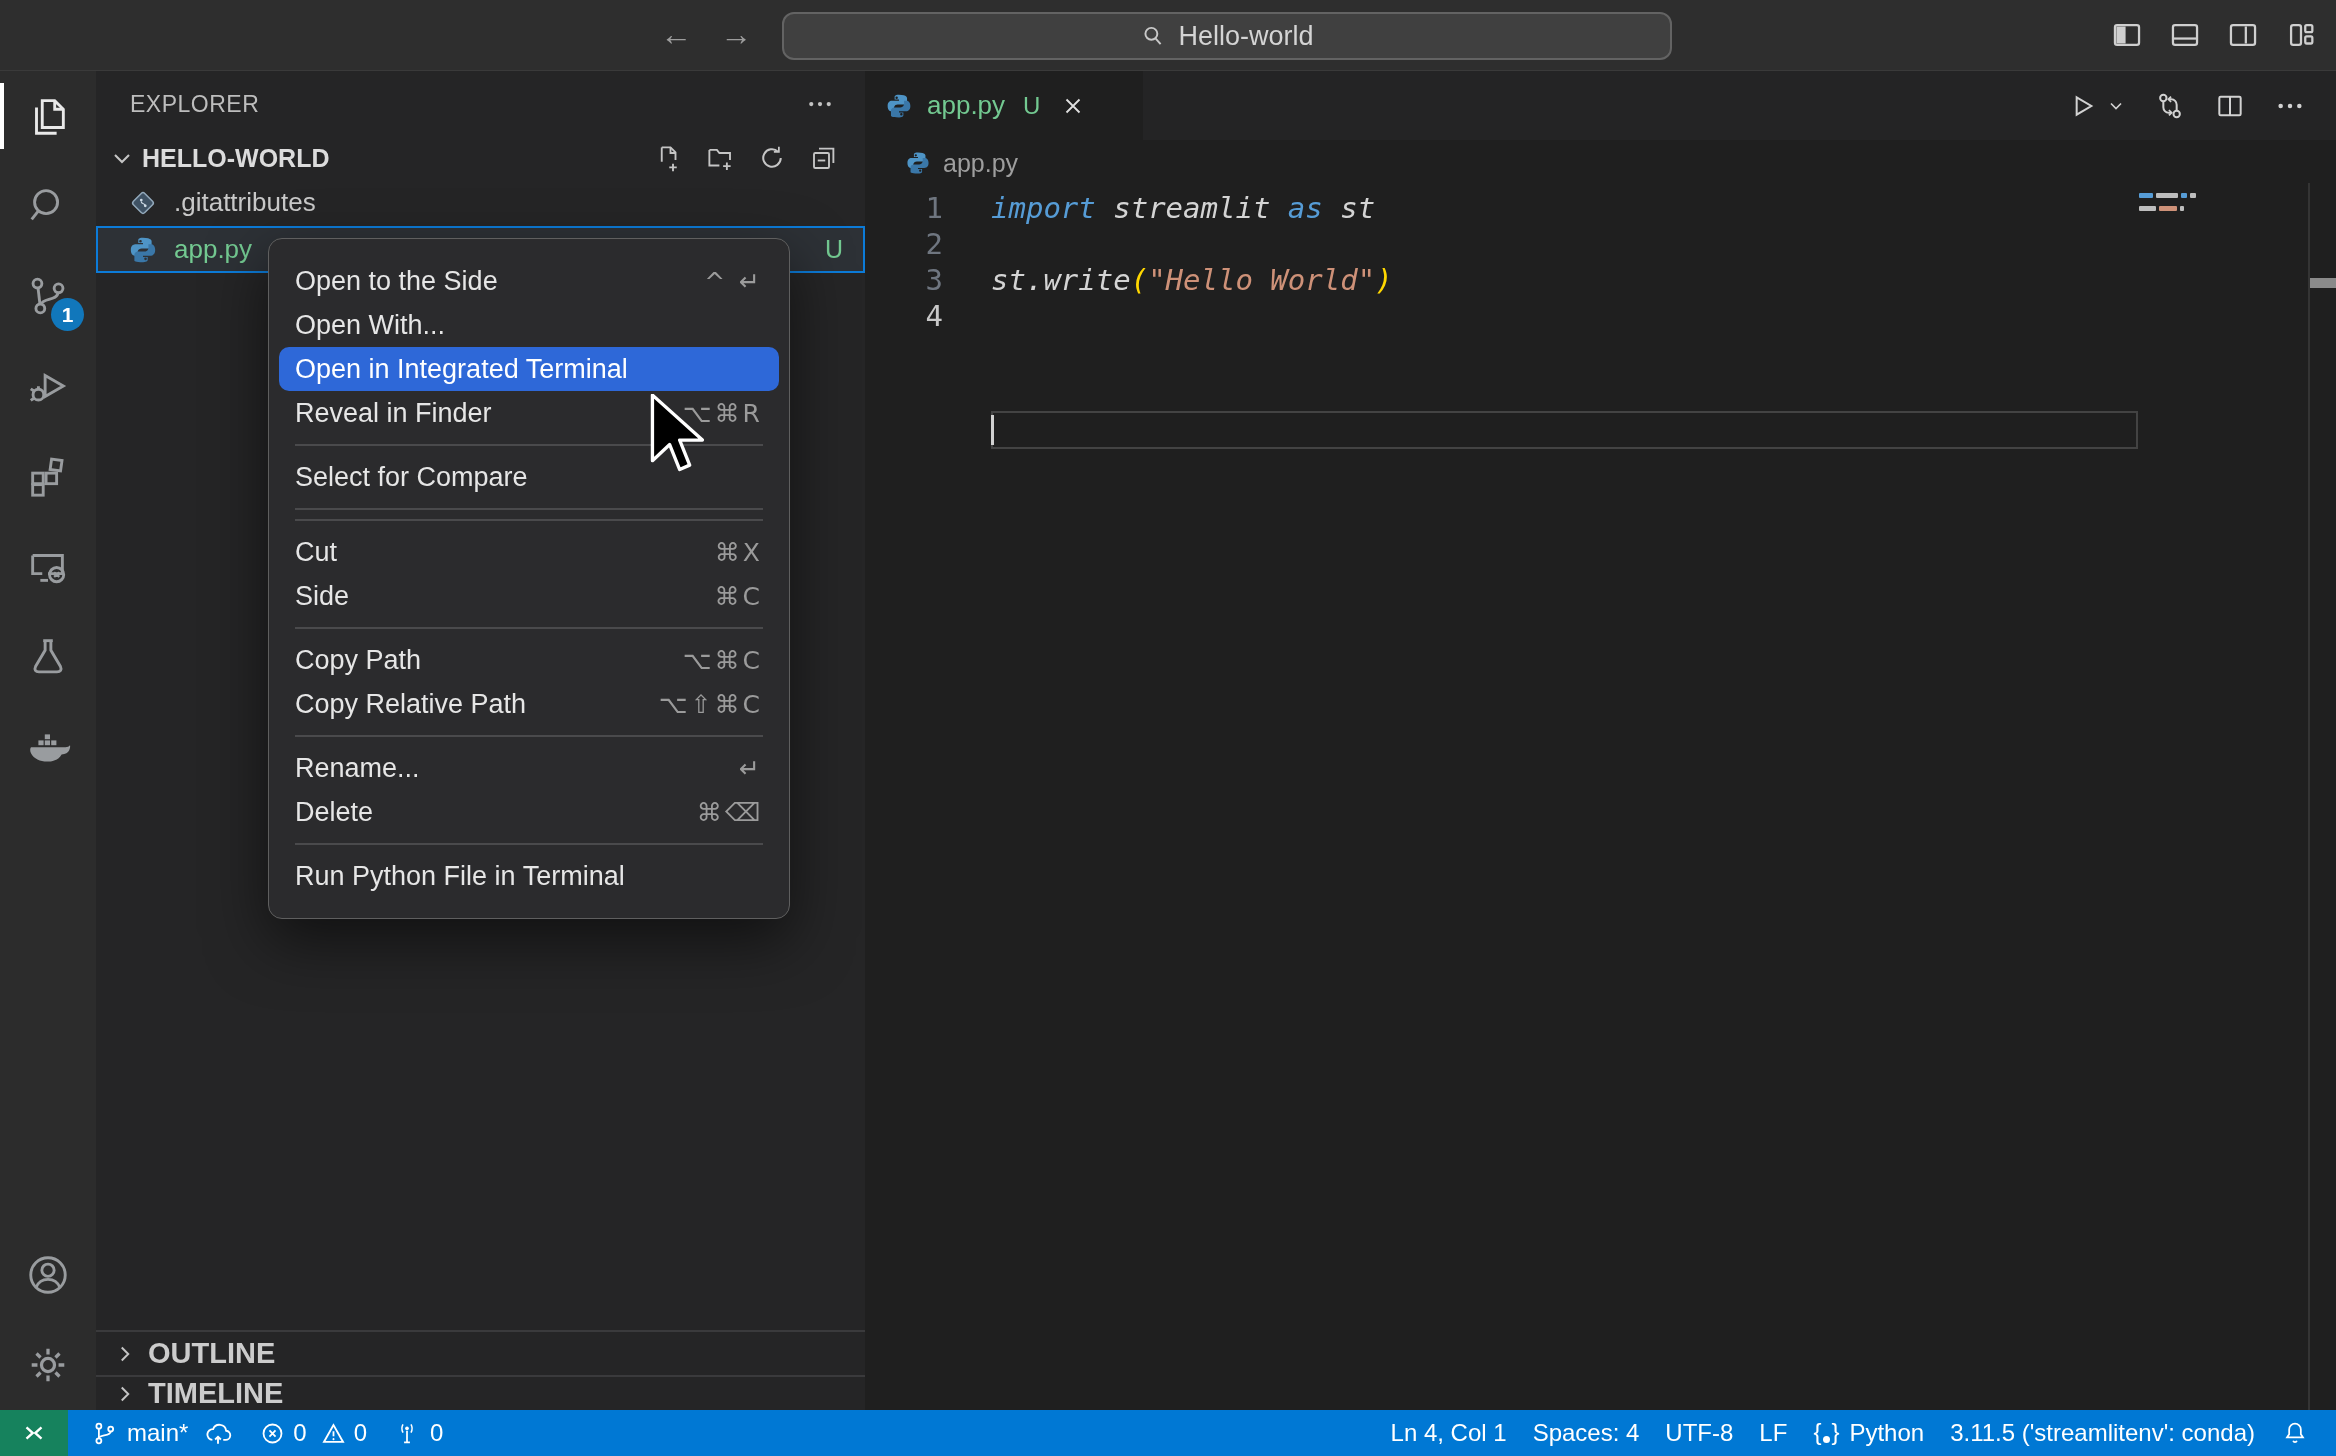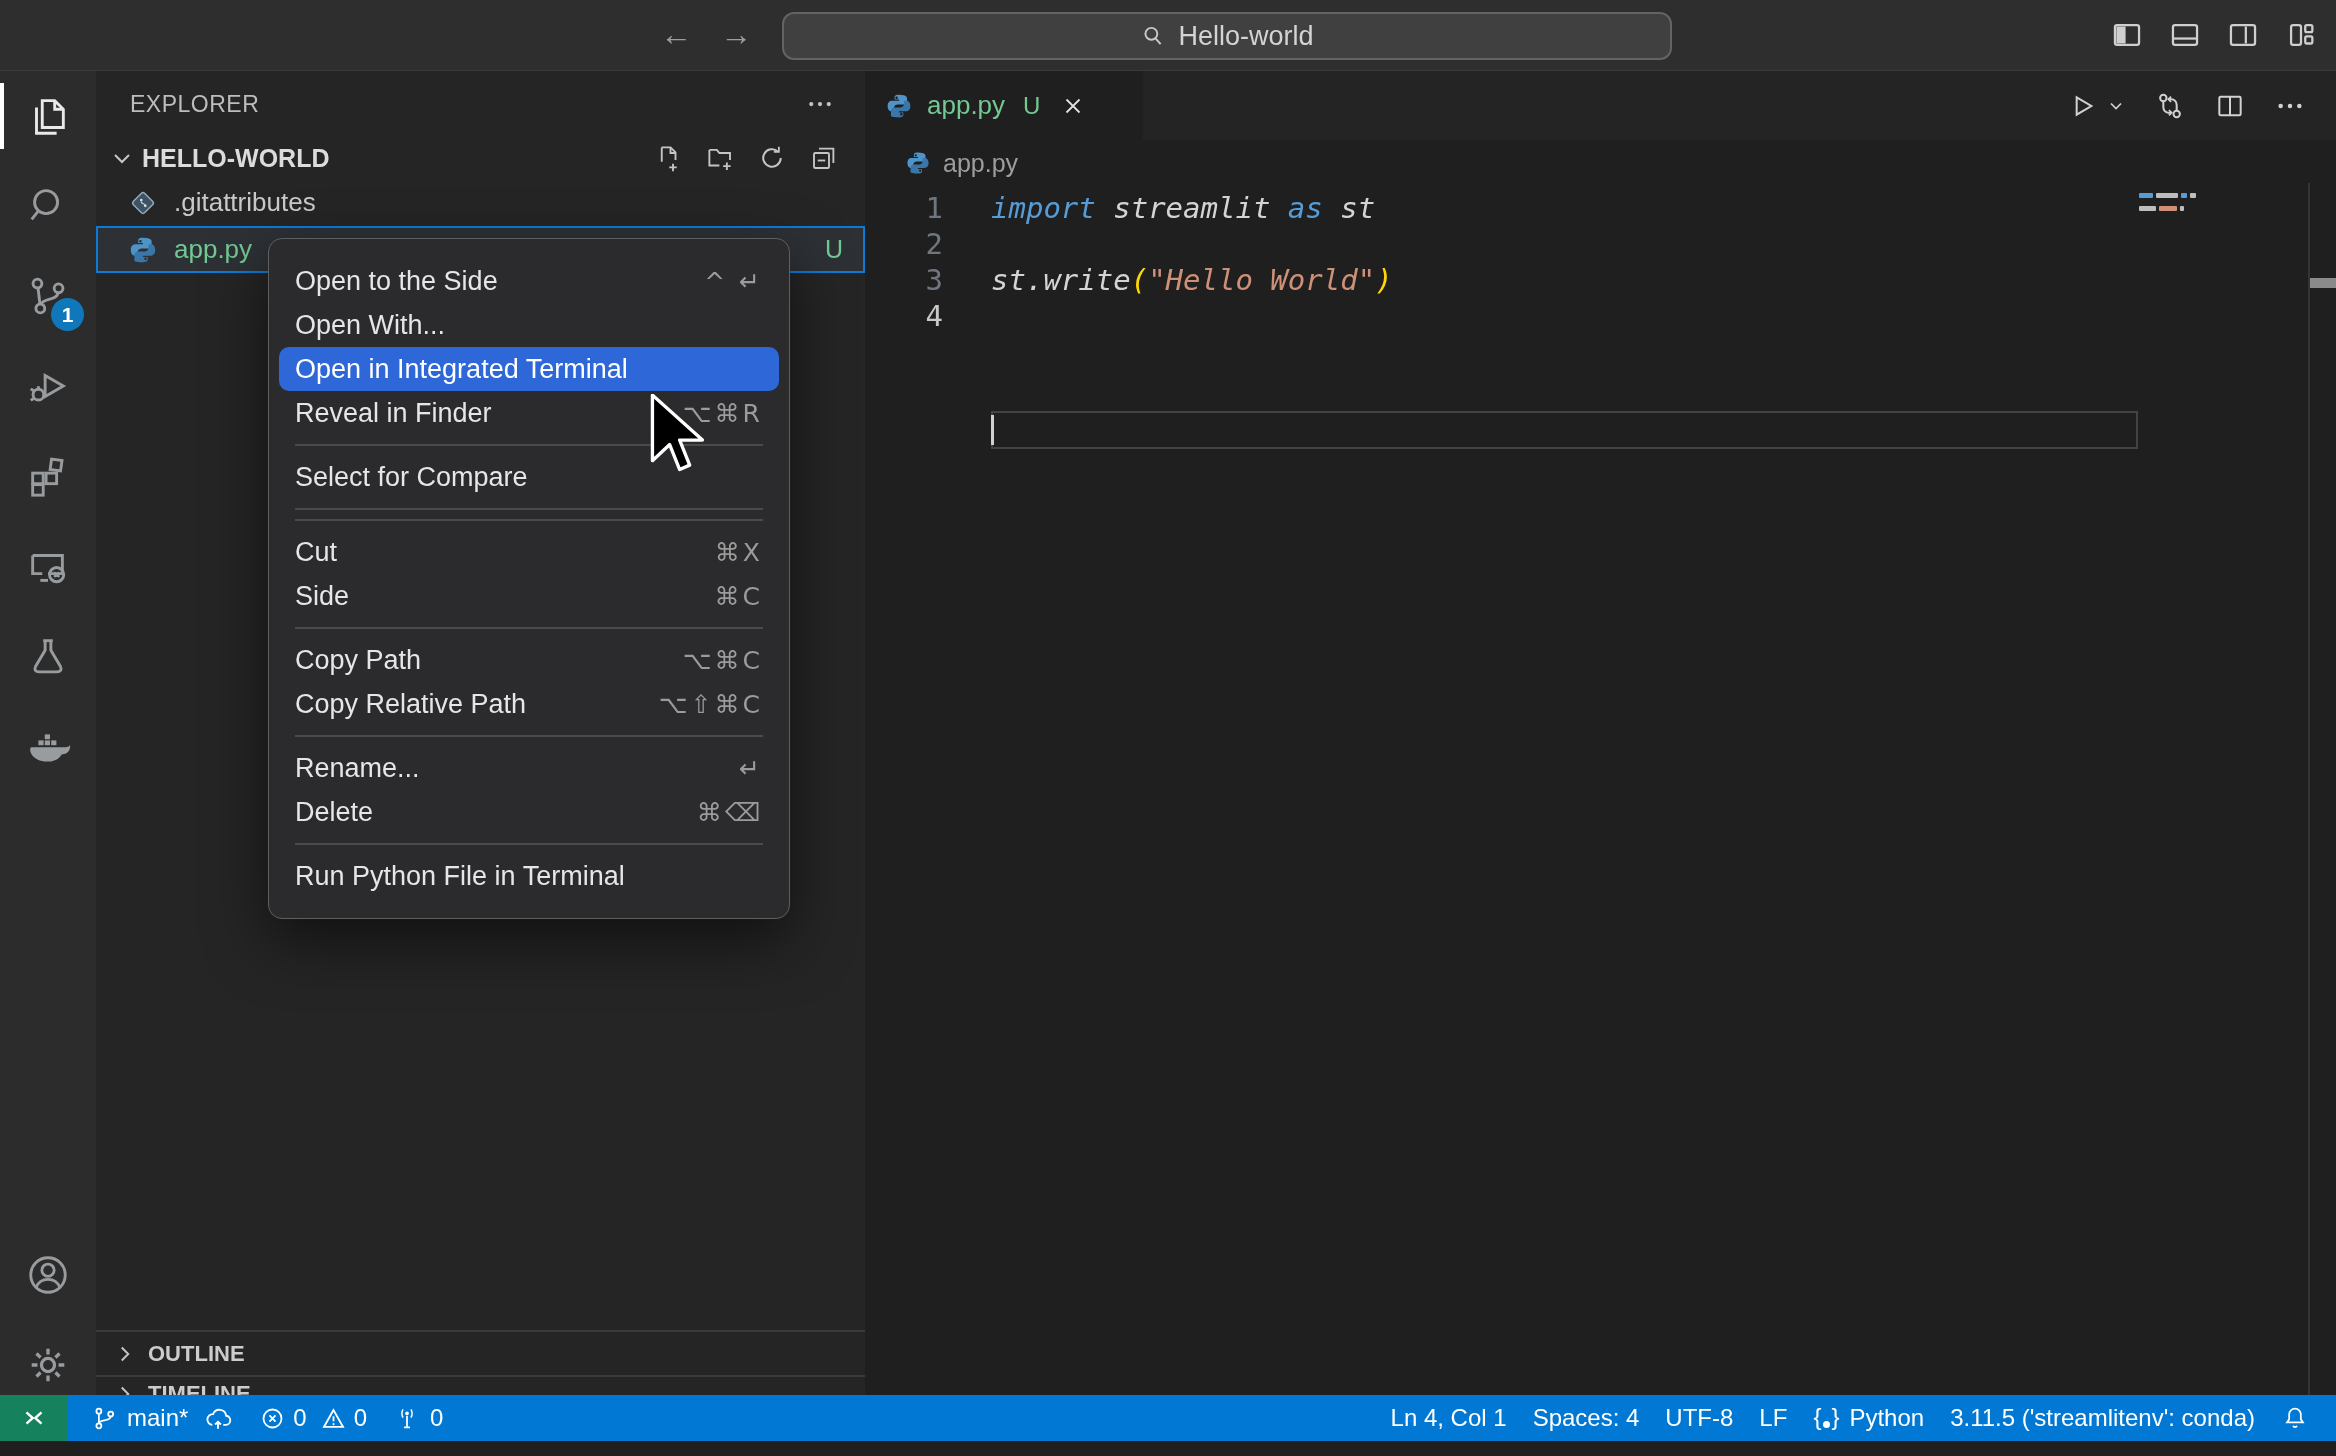--- a/index.html
+++ b/index.html
@@ -34,21 +34,21 @@
   .section-row{height:42px;display:flex;align-items:center;gap:6px;padding:0 26px 0 12px;color:#dcdcdc;}
   .section-label{font-weight:700;font-size:25px;}
   .section-actions{margin-left:auto;display:flex;gap:22px;color:#c5c5c5;}
   .file-row{height:47px;display:flex;align-items:center;gap:16px;padding:0 14px 0 32px;font-size:26px;color:#c9c9c9;}
   .file-row.selected{background:#2d3136;border:2px solid #0c7bd8;padding:0 12px 0 30px;height:43px;}
   .file-label.untracked{color:#73c991;}
   .u-badge{margin-left:auto;color:#73c991;font-size:25px;padding-right:8px;}
   .bottom-sections{position:absolute;left:0;right:0;bottom:0;}
   .panel-row{height:43px;display:flex;align-items:center;gap:10px;padding-left:16px;border-top:2px solid #3a3a3c;
              color:#cccccc;}
-  .panel-row .panel-label{font-weight:700;font-size:22px;}
+  .panel-row .panel-label{font-weight:700;font-size:29px;}
   .panel-row.clipped{height:33px;}
 
   
   .editor{position:absolute;left:865px;top:71px;width:1471px;height:1339px;background:#1f1f1f;}
   .tabbar{position:relative;height:69px;background:#242425;display:flex;}
   .tab{width:238px;height:69px;background:#1f1f1f;display:flex;align-items:center;gap:14px;
        padding:0 20px;font-size:26px;}
   .tab-label{color:#73c991;}
   .tab-dirty{color:#73c991;font-size:24px;margin-left:4px;}
   .tab-close{color:#e0e0e0;margin-left:6px;display:flex;}
@@ -64,21 +64,21 @@
   .tok-kw{color:#569cd6}.tok-plain{color:#d4d4d4}.tok-str{color:#ce9178}.tok-br{color:#ffd700}
   .current-line{position:absolute;left:126px;top:225px;width:1143px;height:34px;border:2px solid #434343;}
   .caret{position:absolute;left:-2px;top:2px;width:3px;height:30px;background:#d0d0d0;}
   .minimap{position:absolute;left:1274px;top:122px;width:160px;}
   .mm-line{display:flex;gap:3px;height:5px;margin-bottom:8px;}
   .mm-seg{height:5px;border-radius:1px;}
   .overview-line{position:absolute;left:1443px;top:112px;width:2px;height:1227px;background:#343434;}
   .overview-marker{position:absolute;left:1445px;top:207px;width:26px;height:10px;background:#8a8a8a;}
 
   
-  .statusbar{position:absolute;left:0;bottom:15px;width:2336px;height:46px;background:#0078d4;color:#ffffff;
+  .statusbar{position:absolute;left:0;bottom:0;width:2336px;height:46px;background:#0078d4;color:#ffffff;
              display:flex;align-items:center;font-size:24px;}
   .remote-chip{width:68px;height:46px;background:#16825d;display:flex;align-items:center;justify-content:center;flex:none;}
   .sb-item{display:flex;align-items:center;gap:9px;padding:0 13px;white-space:nowrap;}
   .sb-left{display:flex;align-items:center;margin-left:10px;}
   .sb-right{display:flex;align-items:center;margin-left:auto;padding-right:14px;}
   .problem-group{display:flex;align-items:center;gap:7px;}
   .py-braces{display:flex;align-items:flex-end;font-size:24px;letter-spacing:1px;position:relative;top:-1px;}
   .py-dot{width:7px;height:7px;border-radius:50%;background:#fff;margin:0 1px 3px 1px;}
 
   

